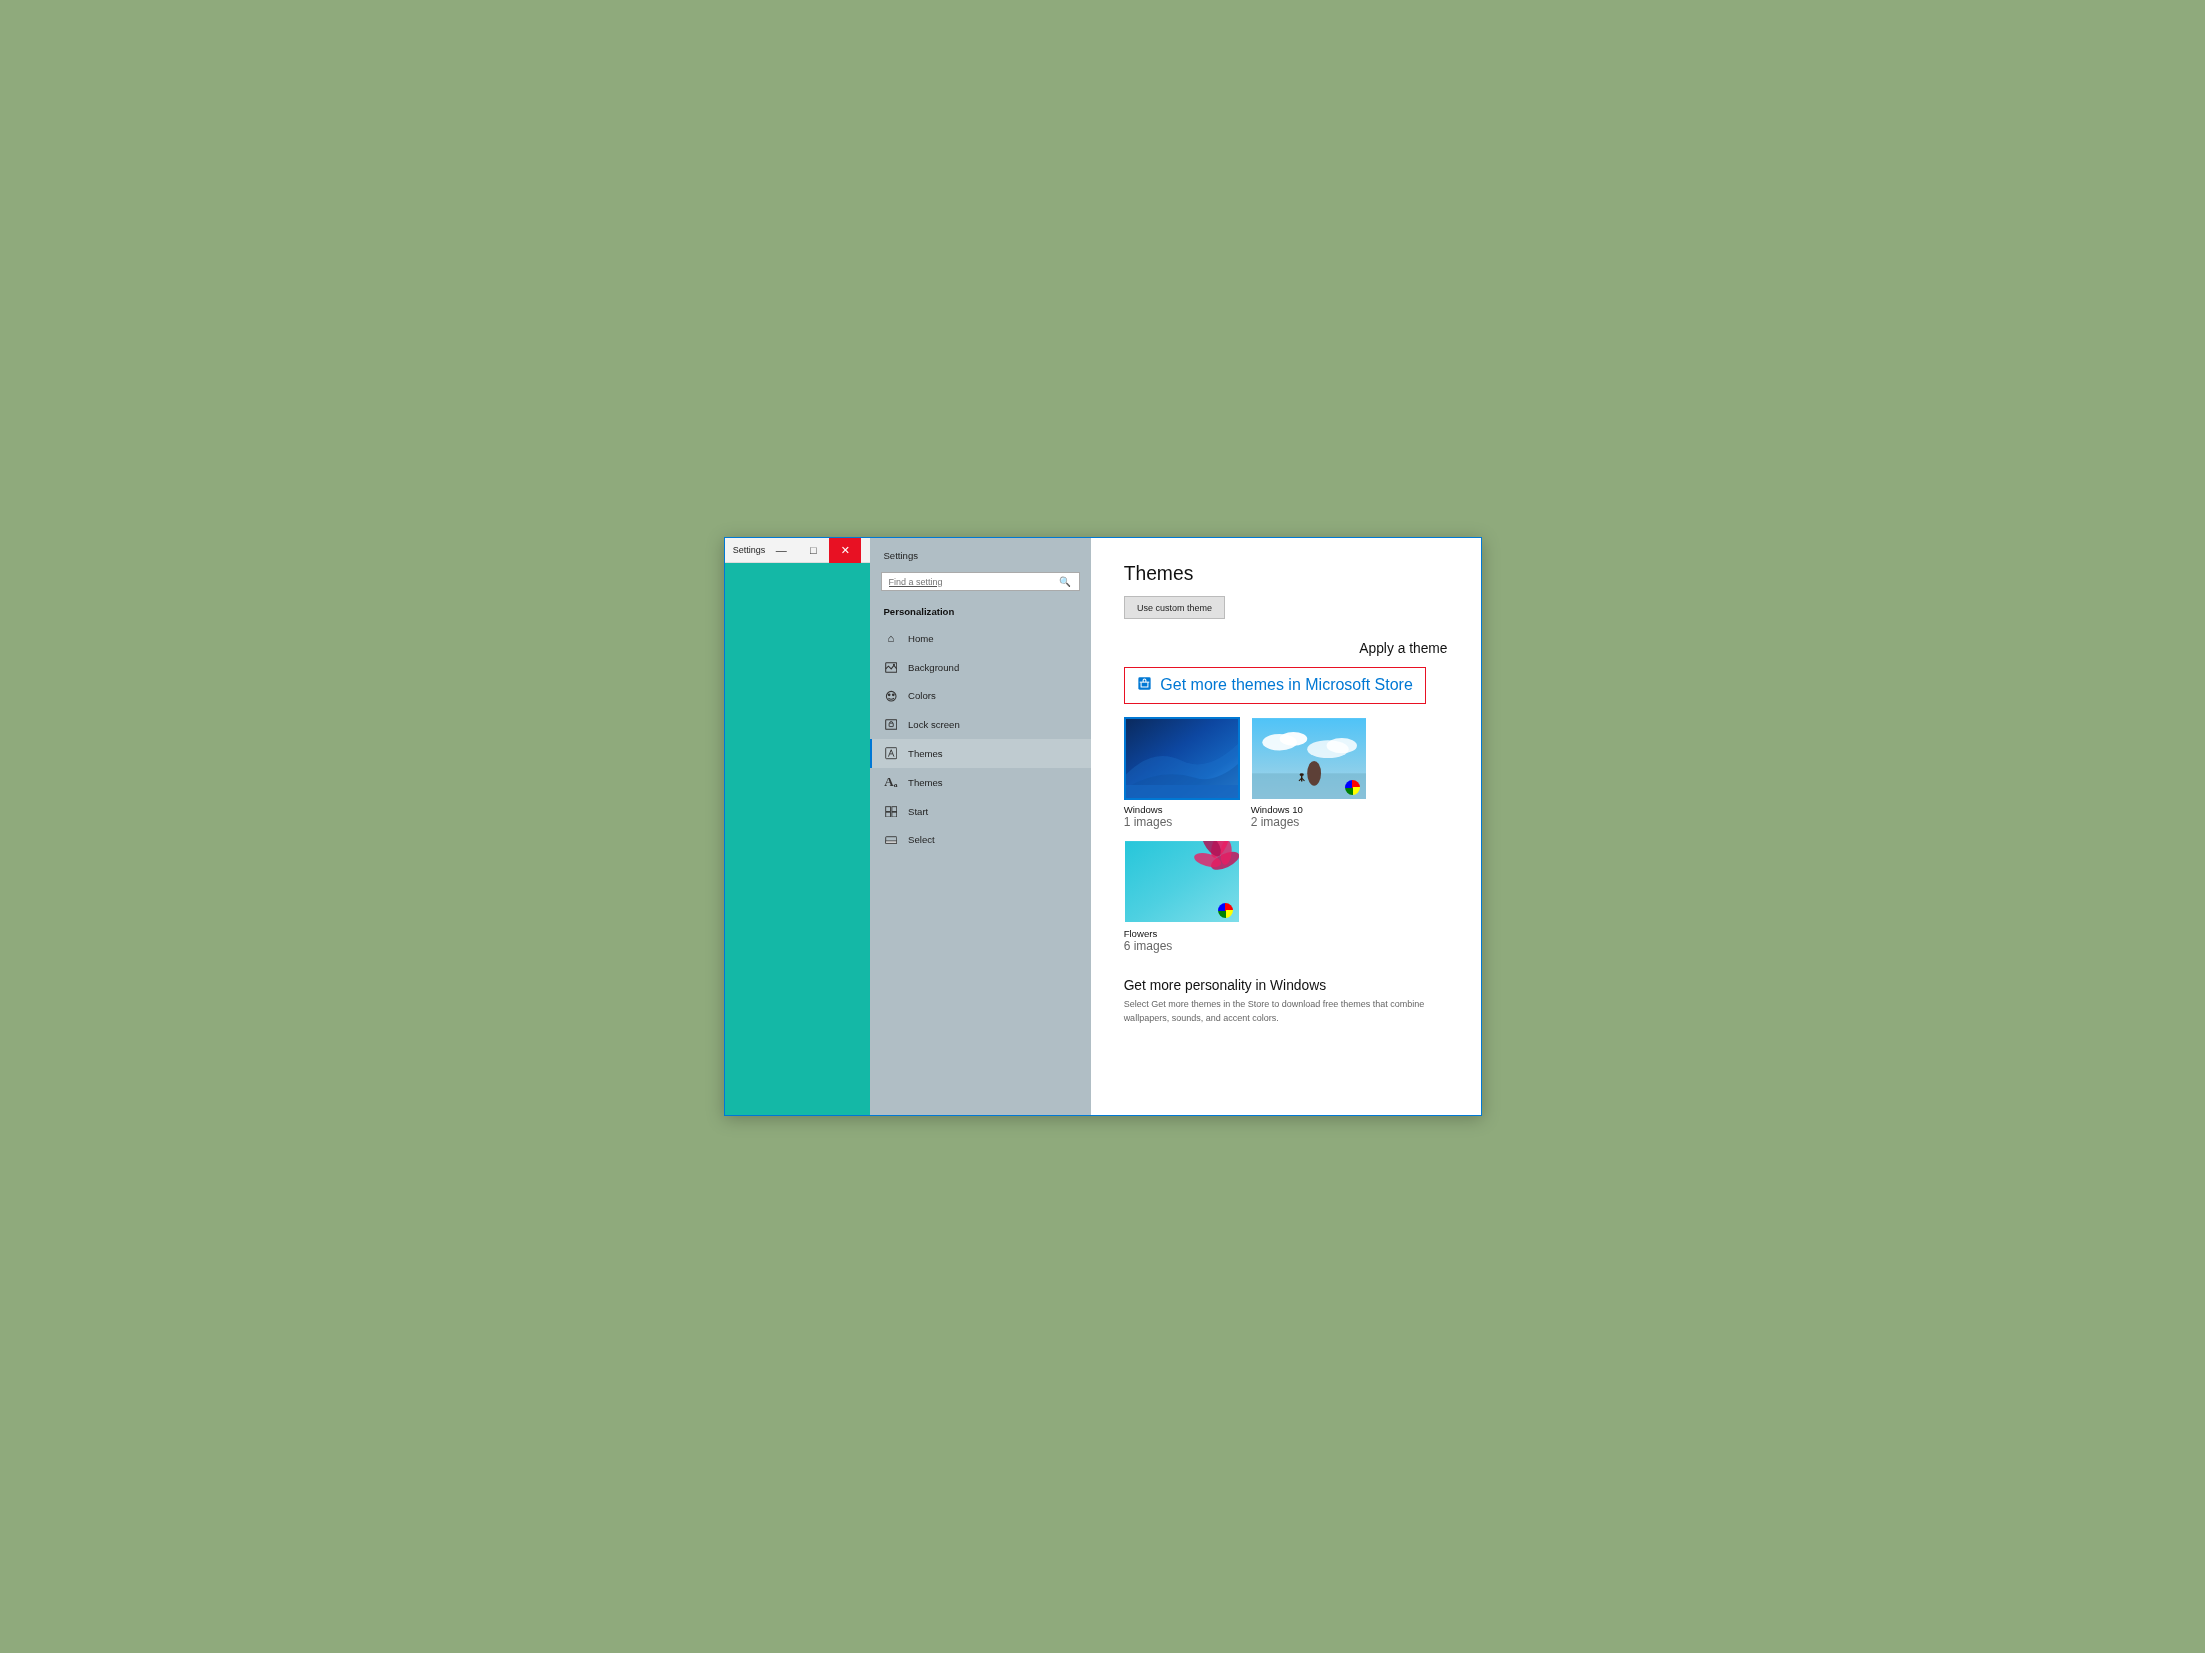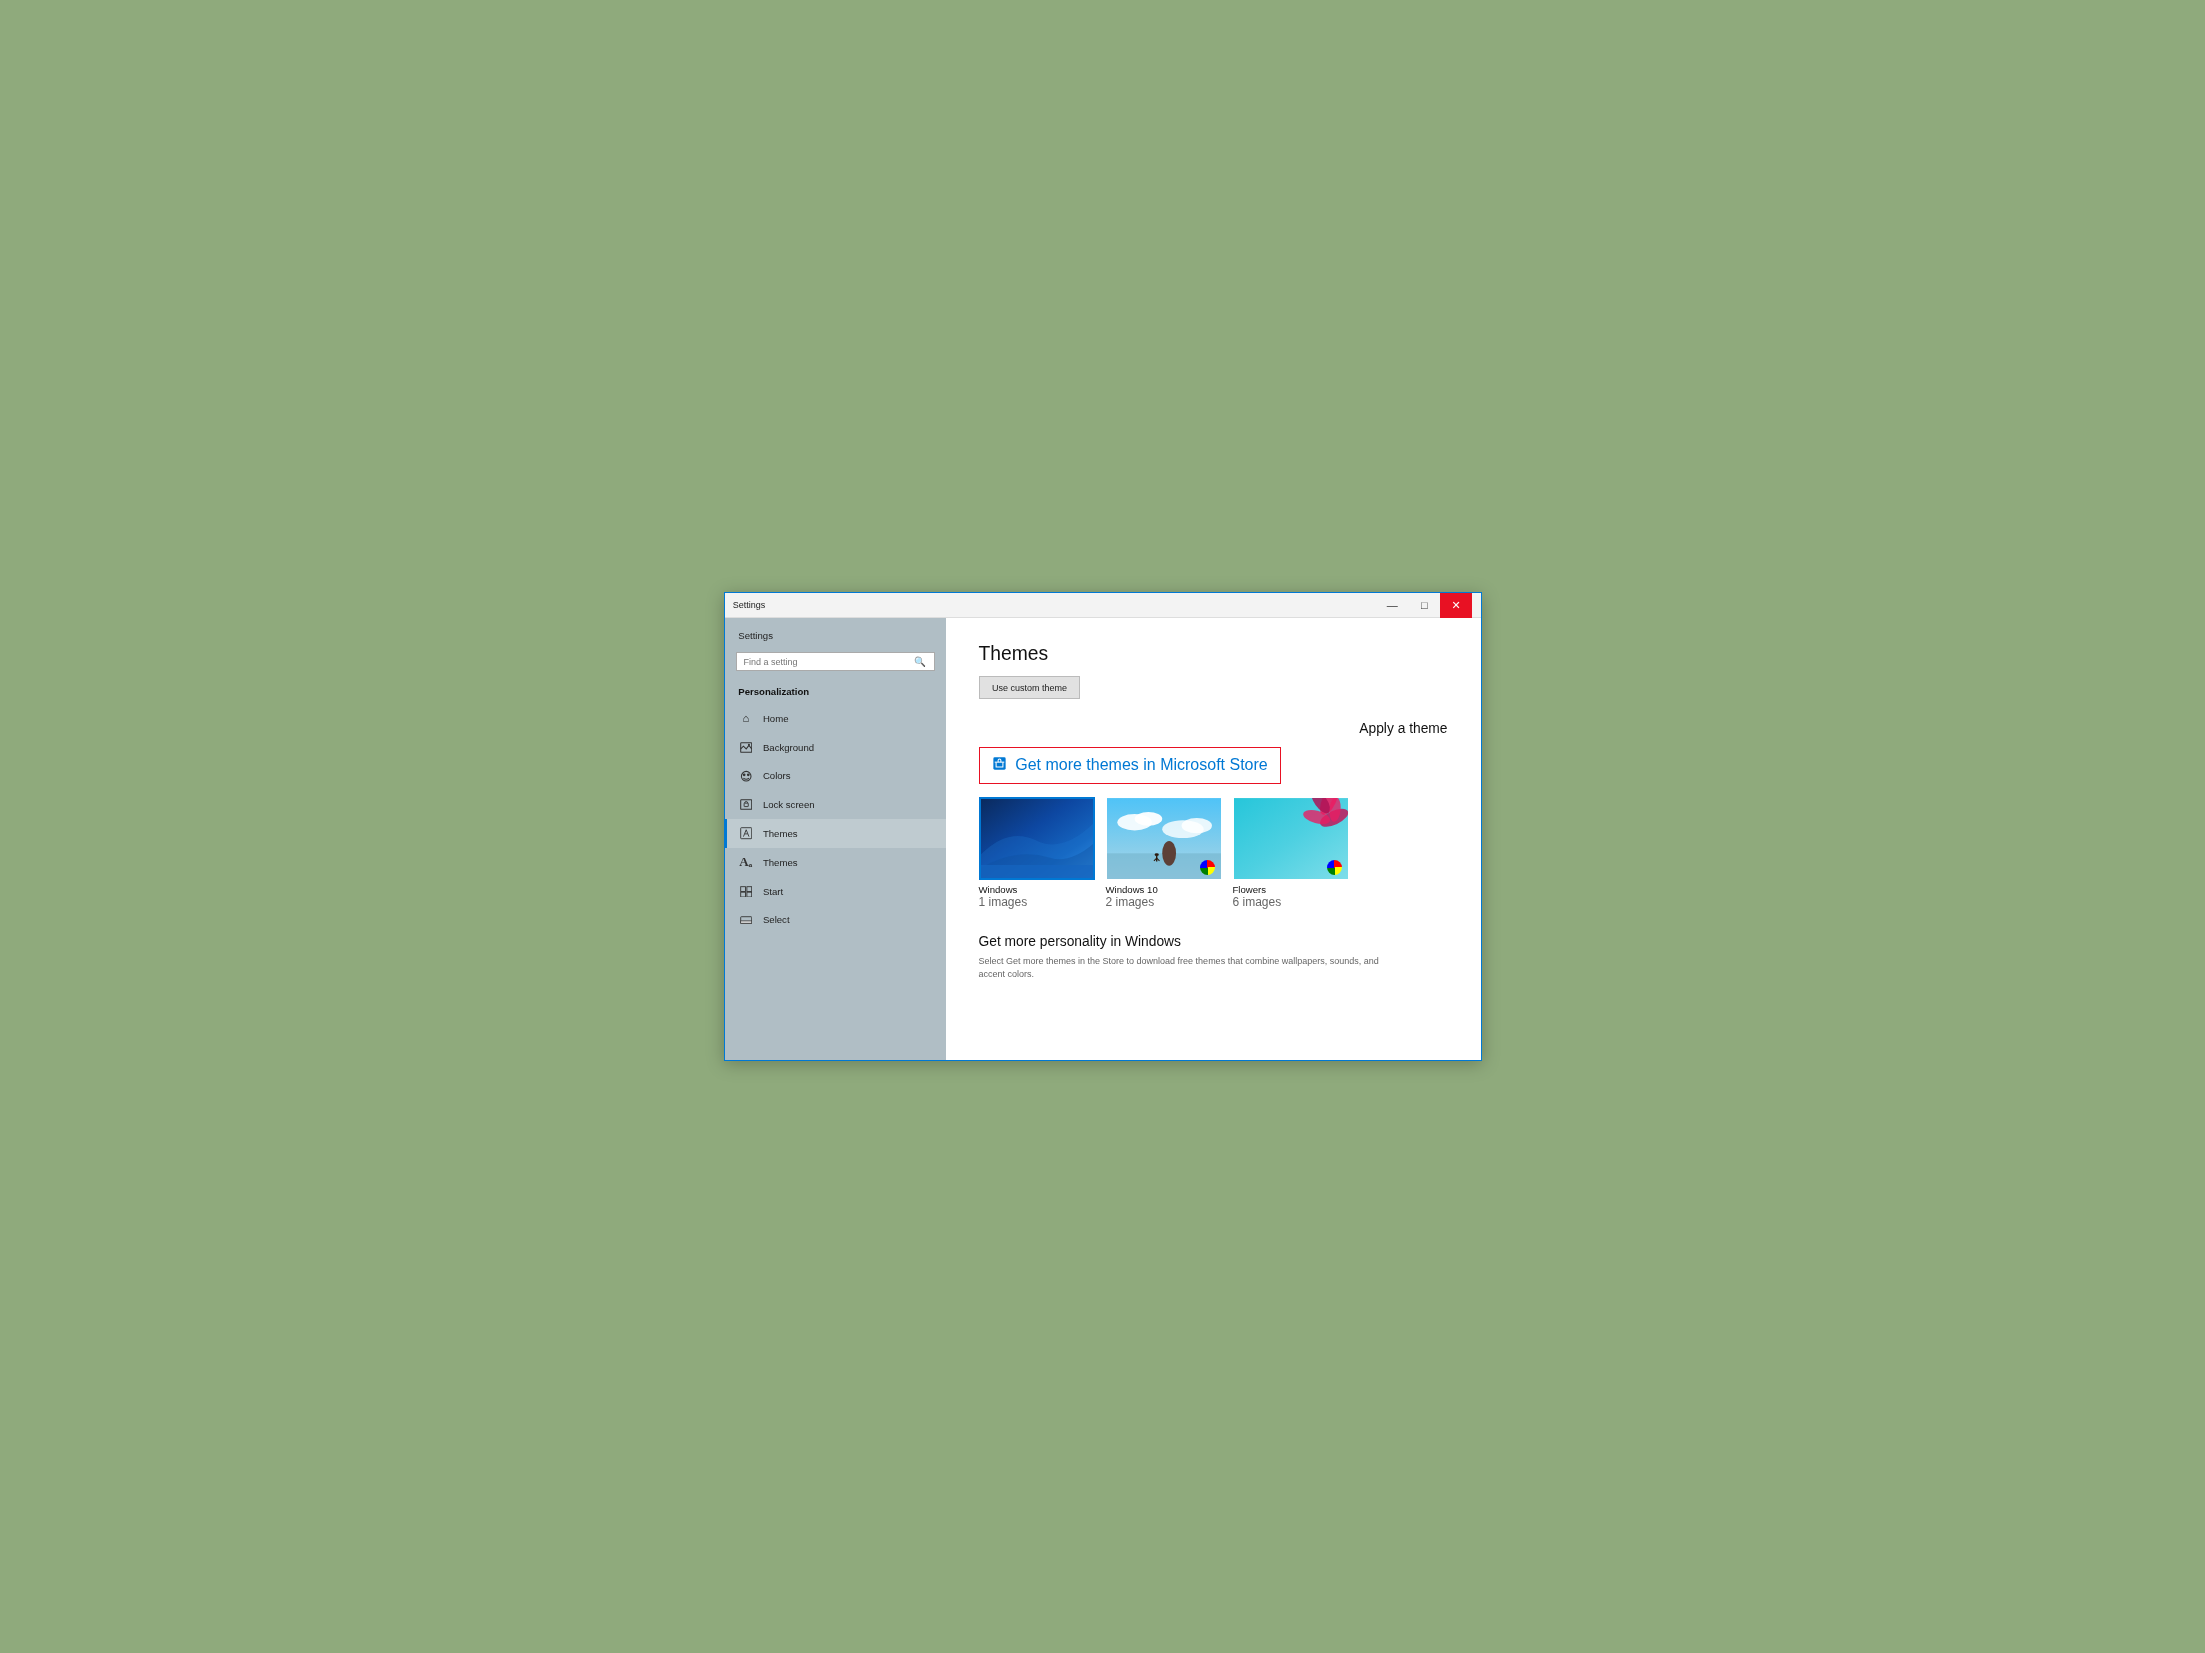--- a/index.html
+++ b/index.html
@@ -6,26 +6,26 @@
     body {
       background-color: #8faa7c;
       display: flex;
       align-items: center;
       justify-content: center;
       min-height: 100vh;
       font-family: 'Segoe UI', Arial, sans-serif;
     }
     .window {
       width: 758px;
-      height: 469px;
-      display: flex;
-      flex-direction: column;
+      height: 579px;
+      display: flex;
+      flex-direction: row;
       border: 1.4px solid #0078d4;
       box-shadow: 0 2.8px 16.5px rgba(0,0,0,0.25);
-      background: #8b5cf6;
+      background: #14b8a6;
     }
     .titlebar {
       display: flex;
       align-items: center;
       justify-content: space-between;
       background: #f3f3f3;
       height: 25px;
       padding: 0 8.3px;
       border-bottom: 0.7px solid #ddd;
       flex-shrink: 0;
@@ -79,20 +79,21 @@
       border: 0.7px solid #aaa;
       padding: 2.8px 6.9px;
     }
     .search-input {
       border: none;
       outline: none;
       background: transparent;
       font-size: 9px;
       flex: 1;
       color: #555;
+      text-decoration: underline;
     }
     .search-icon {
       color: #666;
       font-size: 9.6px;
     }
     .sidebar-section-title {
       font-size: 9.6px;
       font-weight: 700;
       color: #111;
       padding: 5.5px 13.8px 6.9px 13.8px;

